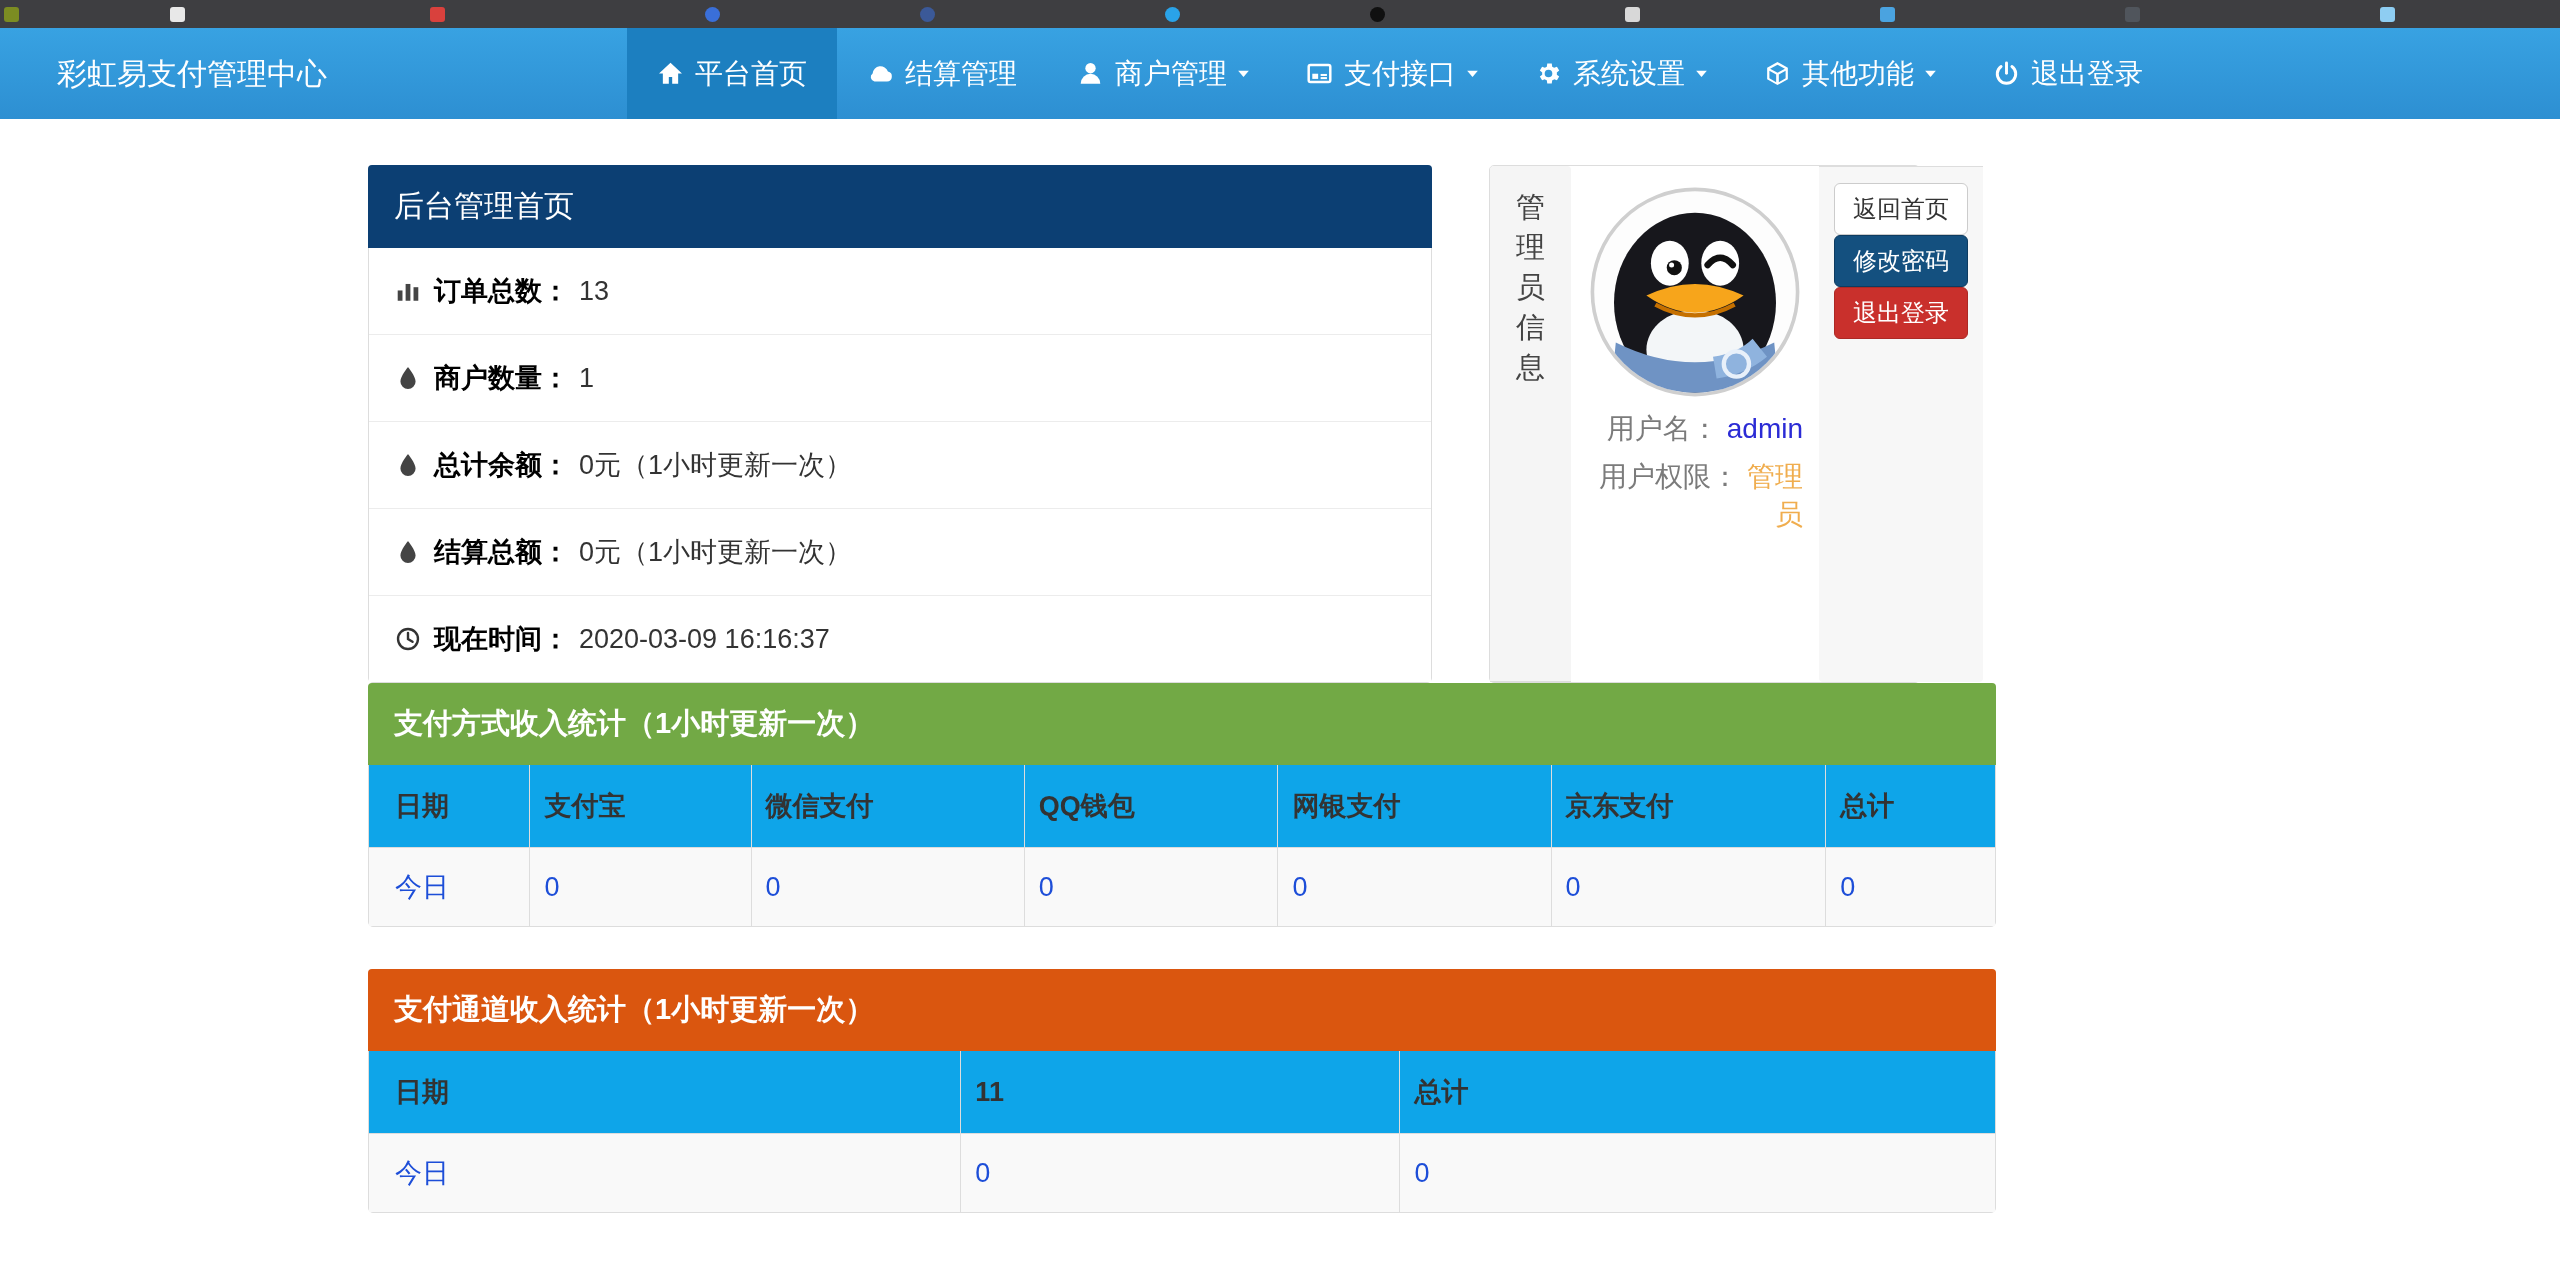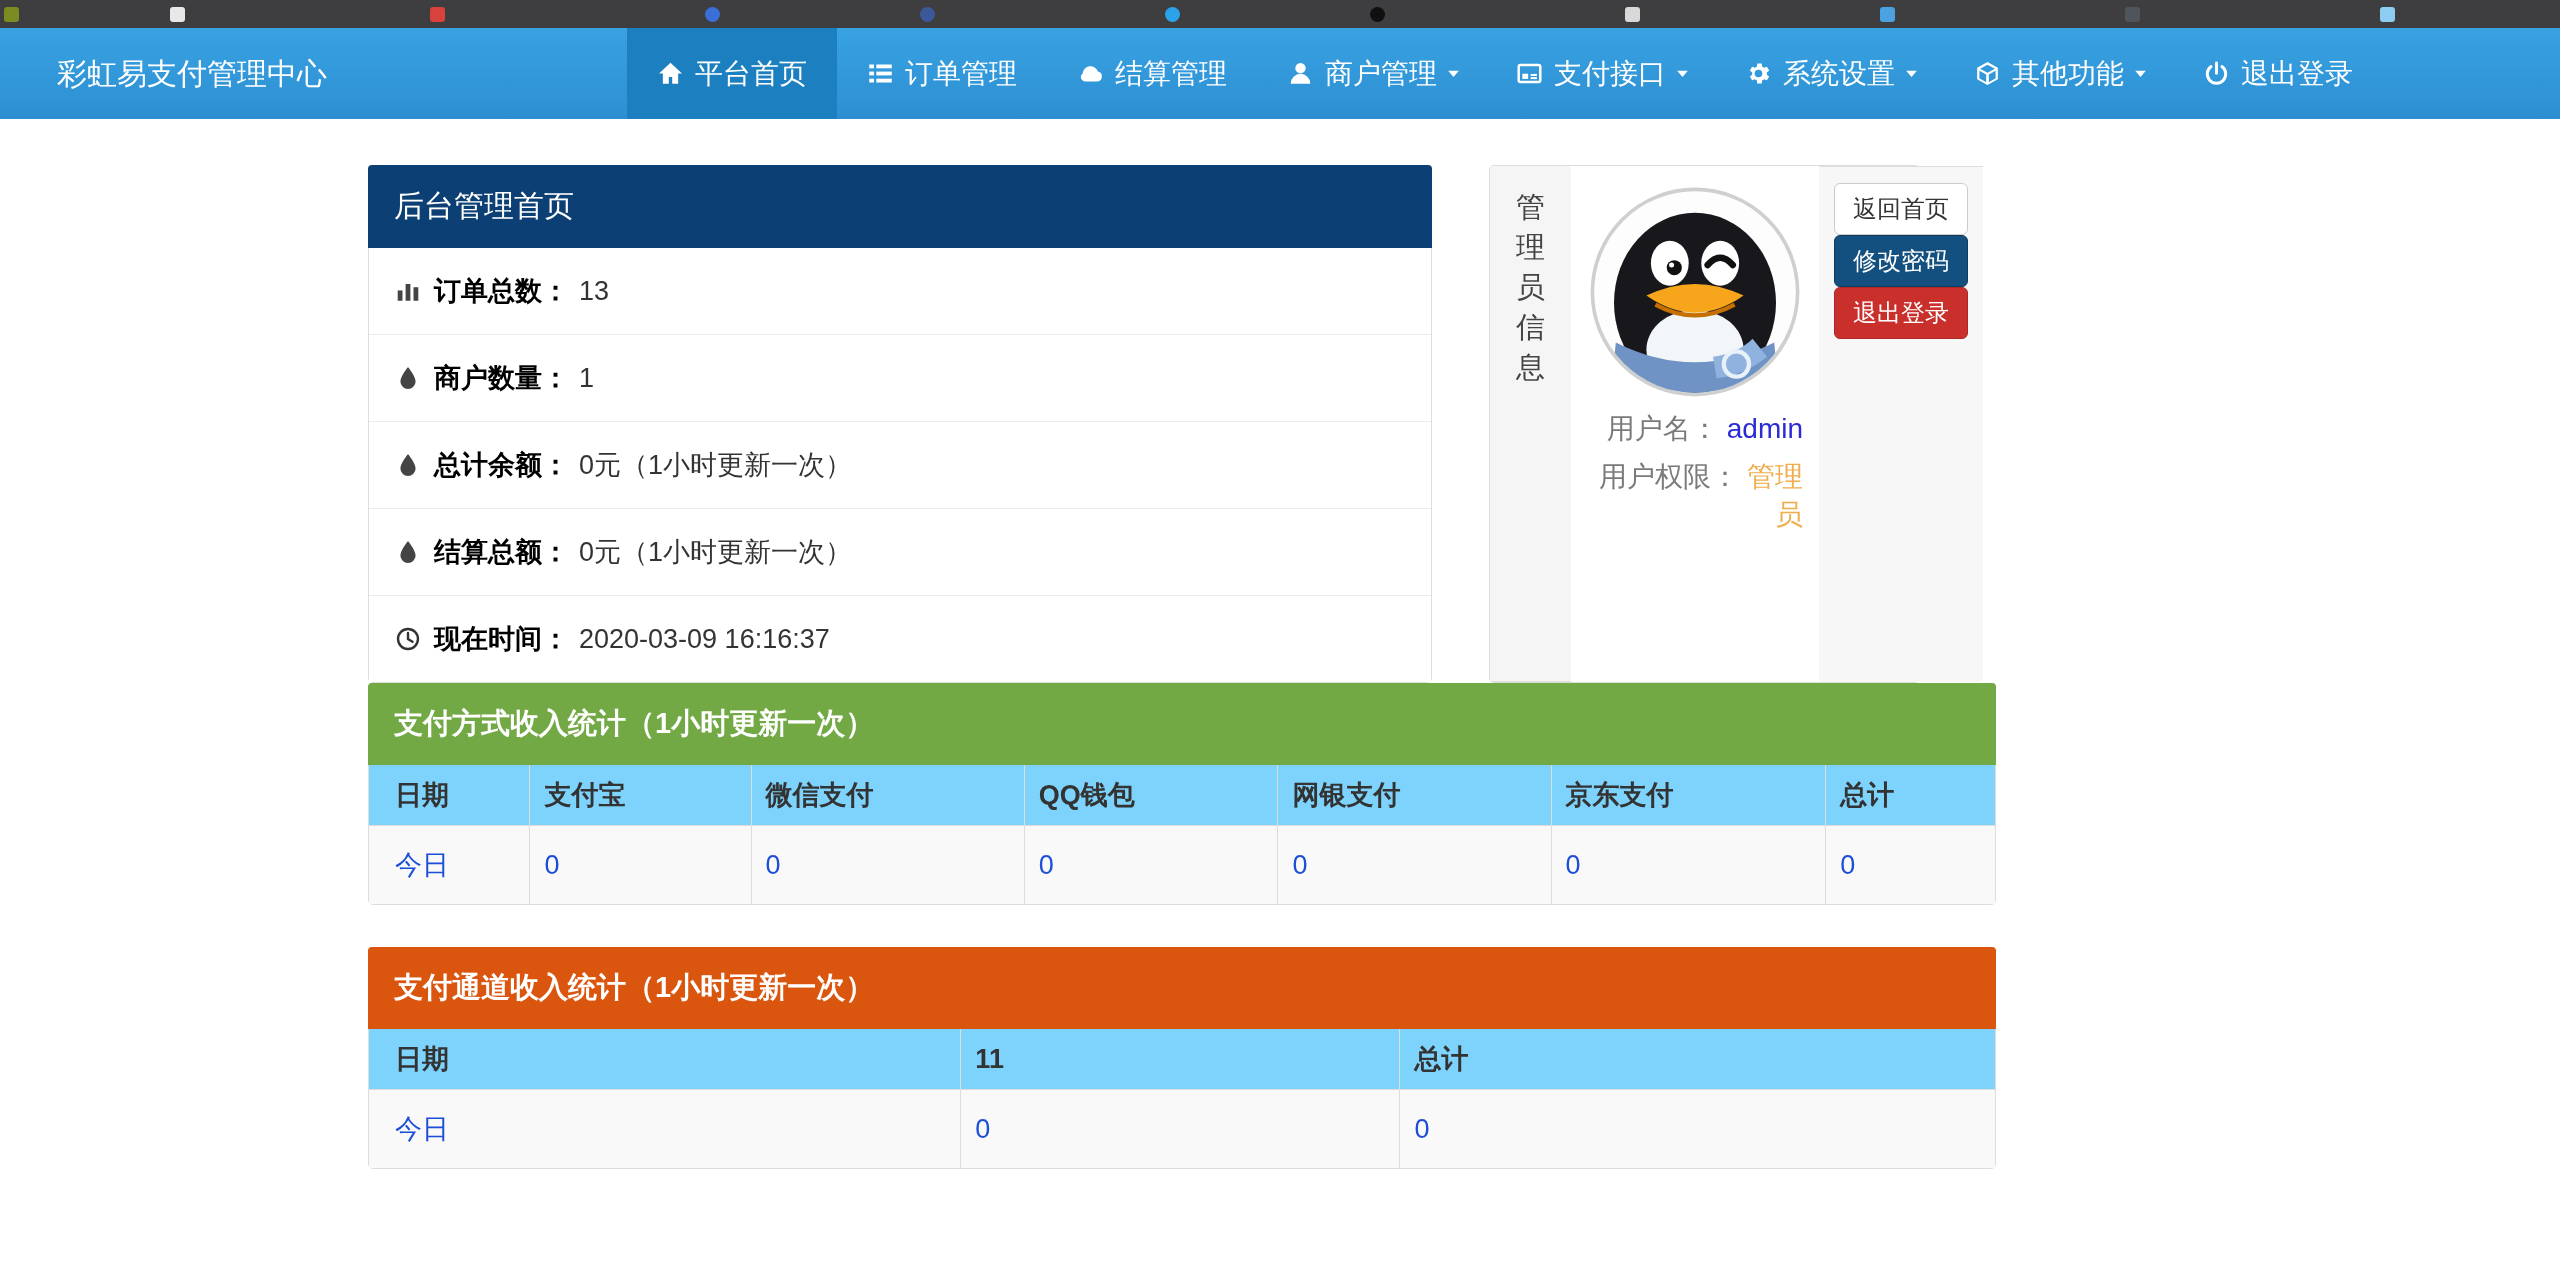--- a/index.html
+++ b/index.html
@@ -62,21 +62,21 @@
   .heading-green {
     background:var(--panel_green,#72a945); color:#fff; font-size:29px; font-weight:bold;
     padding:21px 26px; border-radius:4px 4px 0 0; margin:-1px -1px 0;
   }
   .heading-orange {
     background:var(--panel_orange,#da560f); color:#fff; font-size:29px; font-weight:bold;
     padding:21px 26px; border-radius:4px 4px 0 0; margin:-1px -1px 0;
   }
   table { width:100%; border-collapse:collapse; font-size:27px; table-layout:fixed; }
   th,td { border:1px solid #ddd; text-align:left; vertical-align:middle; overflow:hidden; }
-  th { font-weight:bold; color:#333; padding:12px 14px; background:#7dd3fc; }
+  th { font-weight:bold; color:#333; padding:23px 14px; background:#0ea5e9; }
   td { color:#1d4ed8; padding:21px 14px; background:#f9f9f9; }
   th:first-child, td:first-child { padding-left:26px; }
   th:first-child, td:first-child { border-left:none; }
   th:last-child, td:last-child { border-right:none; }
   tbody tr:last-child td { border-bottom:none; }
   thead tr th { border-top:none; }
 </style>
 </head>
 <body>
 
@@ -95,31 +95,20 @@
   </div>
 
 <div class="navbar">
   <div class="brand">彩虹易支付管理中心</div>
   <div class="navbar-menu">
       <div class="nav-item active">
         <svg class="icon" viewBox="0 0 24 24">
           <path d="M12 2.5 1.8 12h3.4v9h5.3v-5.8h3v5.8h5.3v-9h3.4z"></path>
         </svg>
         <span>平台首页</span>
-      </div>
-      <div class="nav-item">
-        <svg class="icon" viewBox="0 0 24 24">
-          <rect x="2" y="4" width="4.2" height="3.4"></rect>
-          <rect x="8.3" y="4" width="13.7" height="3.4"></rect>
-          <rect x="2" y="10.3" width="4.2" height="3.4"></rect>
-          <rect x="8.3" y="10.3" width="13.7" height="3.4"></rect>
-          <rect x="2" y="16.6" width="4.2" height="3.4"></rect>
-          <rect x="8.3" y="16.6" width="13.7" height="3.4"></rect>
-        </svg>
-        <span>订单管理</span>
       </div>
       <div class="nav-item">
         <svg class="icon" viewBox="0 0 24 24">
           <path d="M6.6 19h11.2a4.4 4.4 0 0 0 .8-8.7A7 7 0 0 0 5 12.1 3.8 3.8 0 0 0 6.6 19z"></path>
         </svg>
         <span>结算管理</span>
       </div>
       <div class="nav-item">
         <svg class="icon" viewBox="0 0 24 24">
           <circle cx="12" cy="7.3" r="4.6"></circle>

